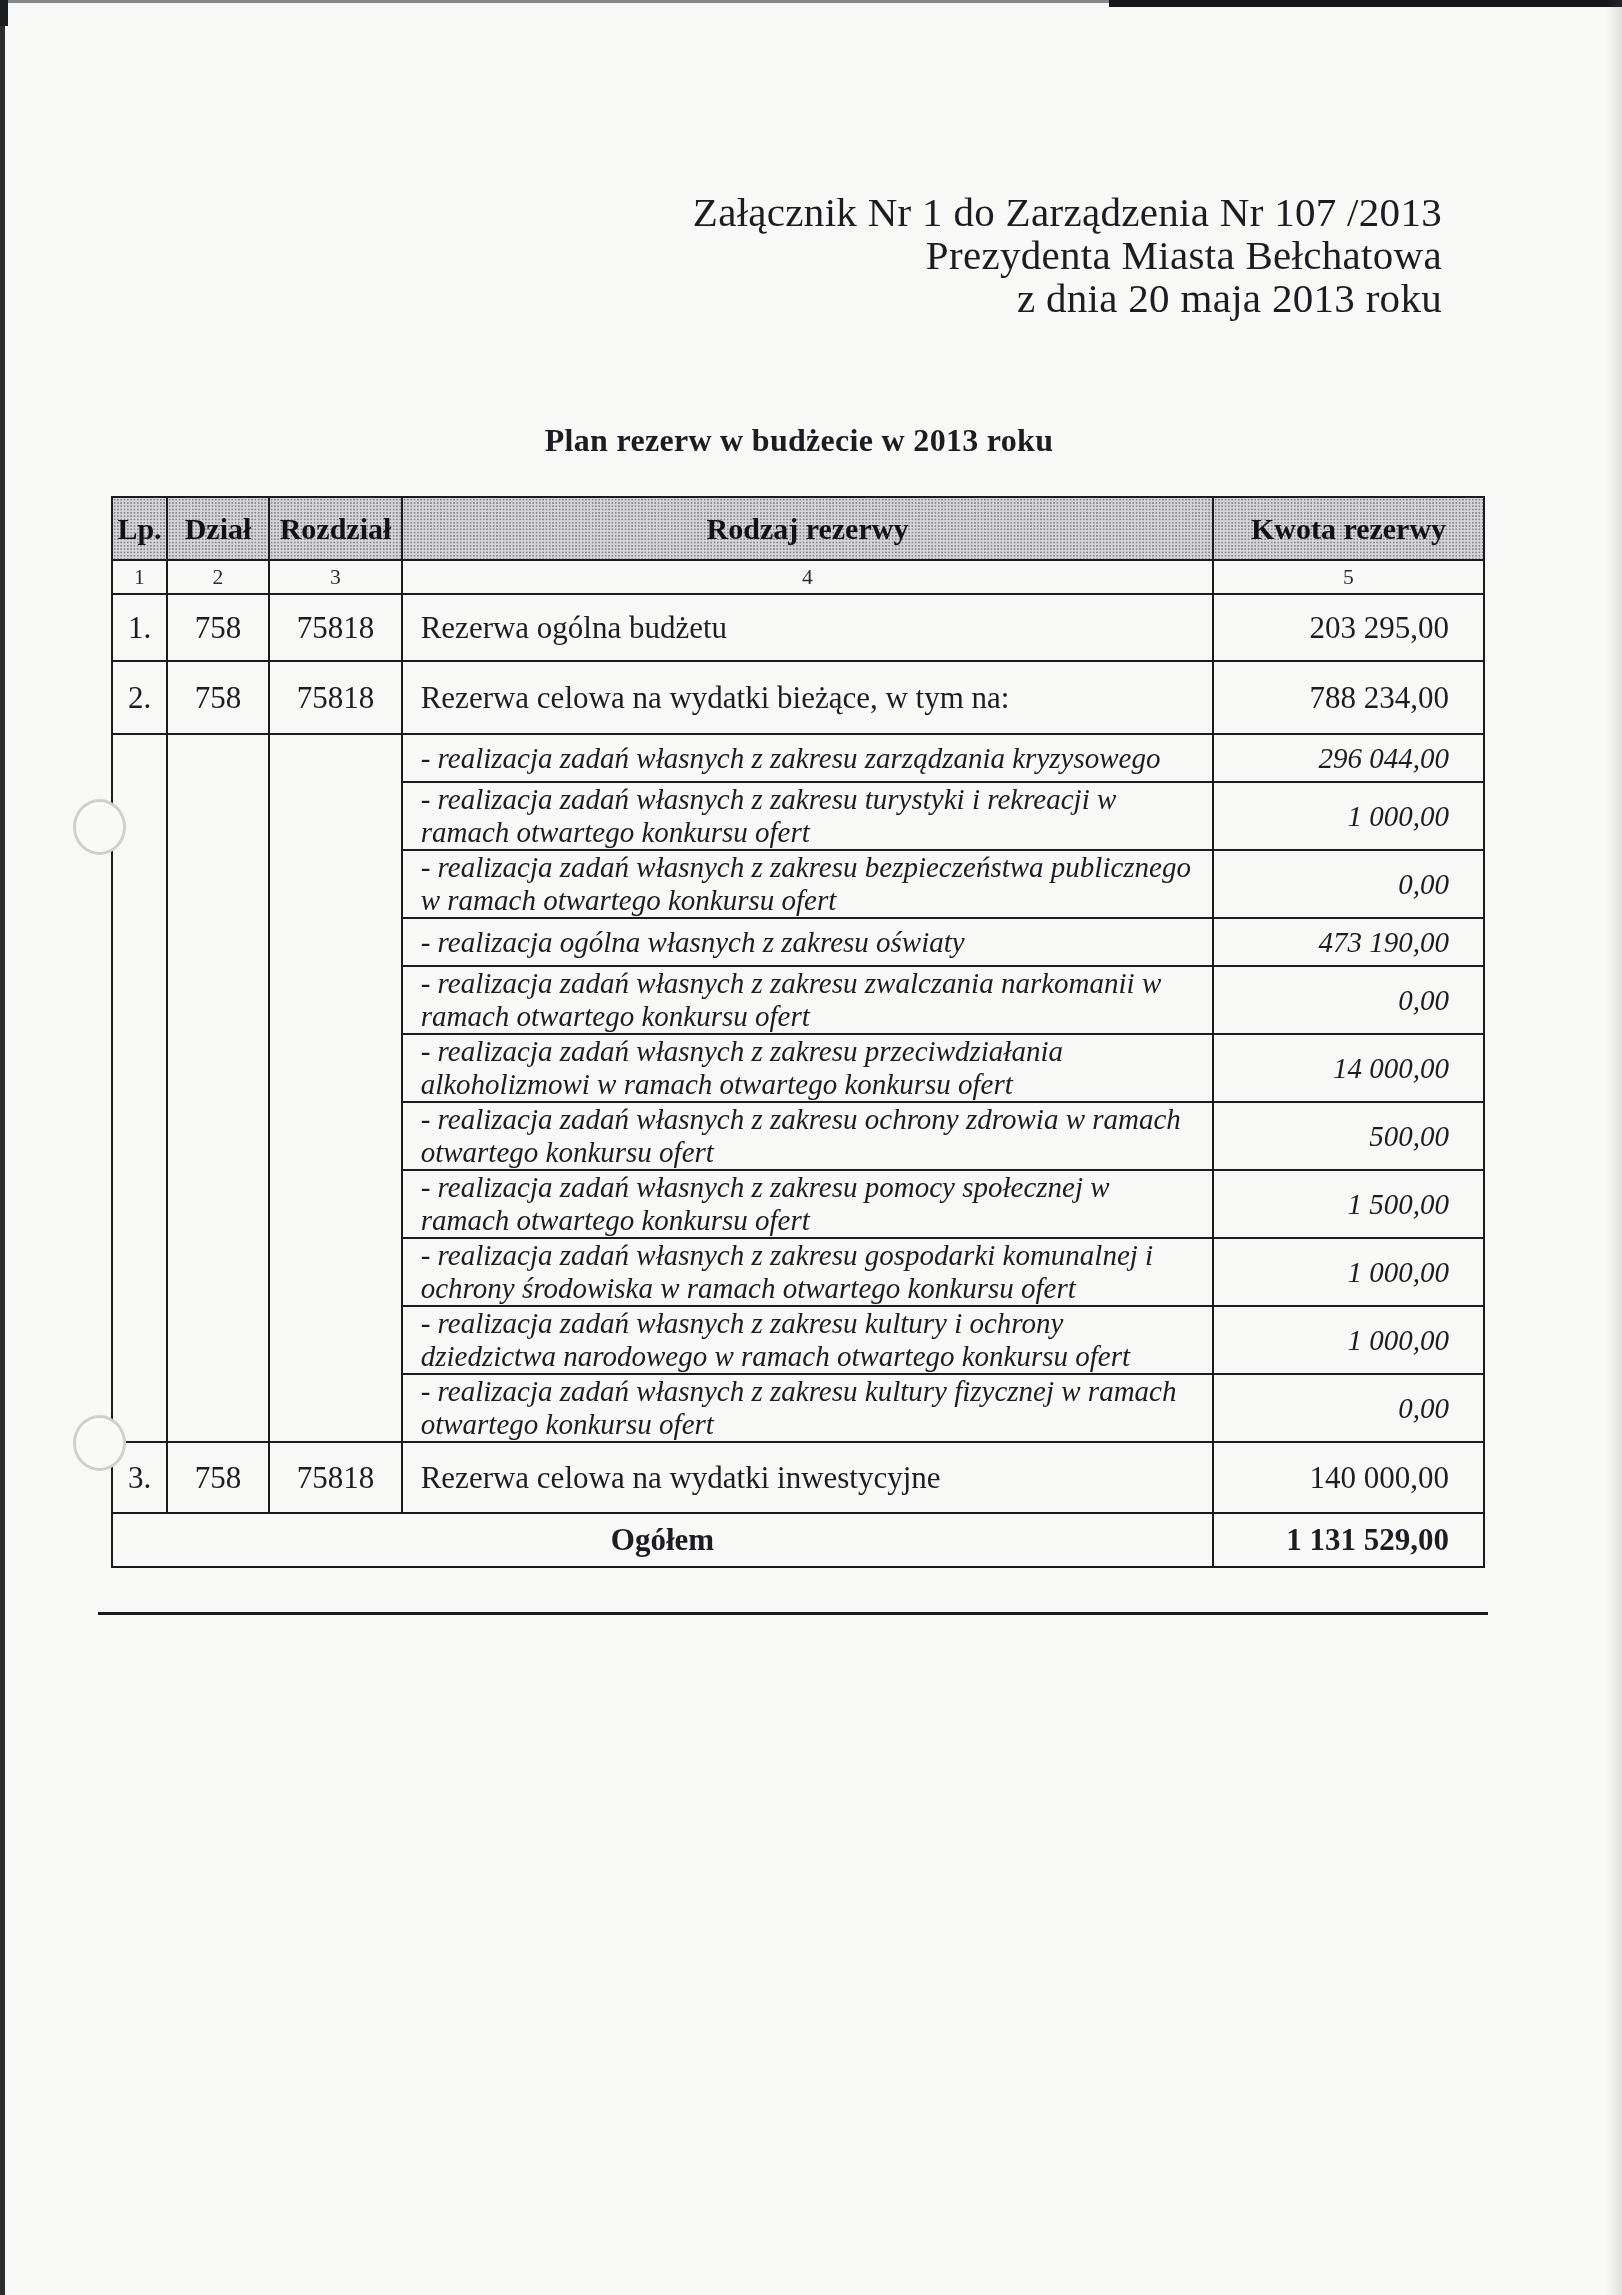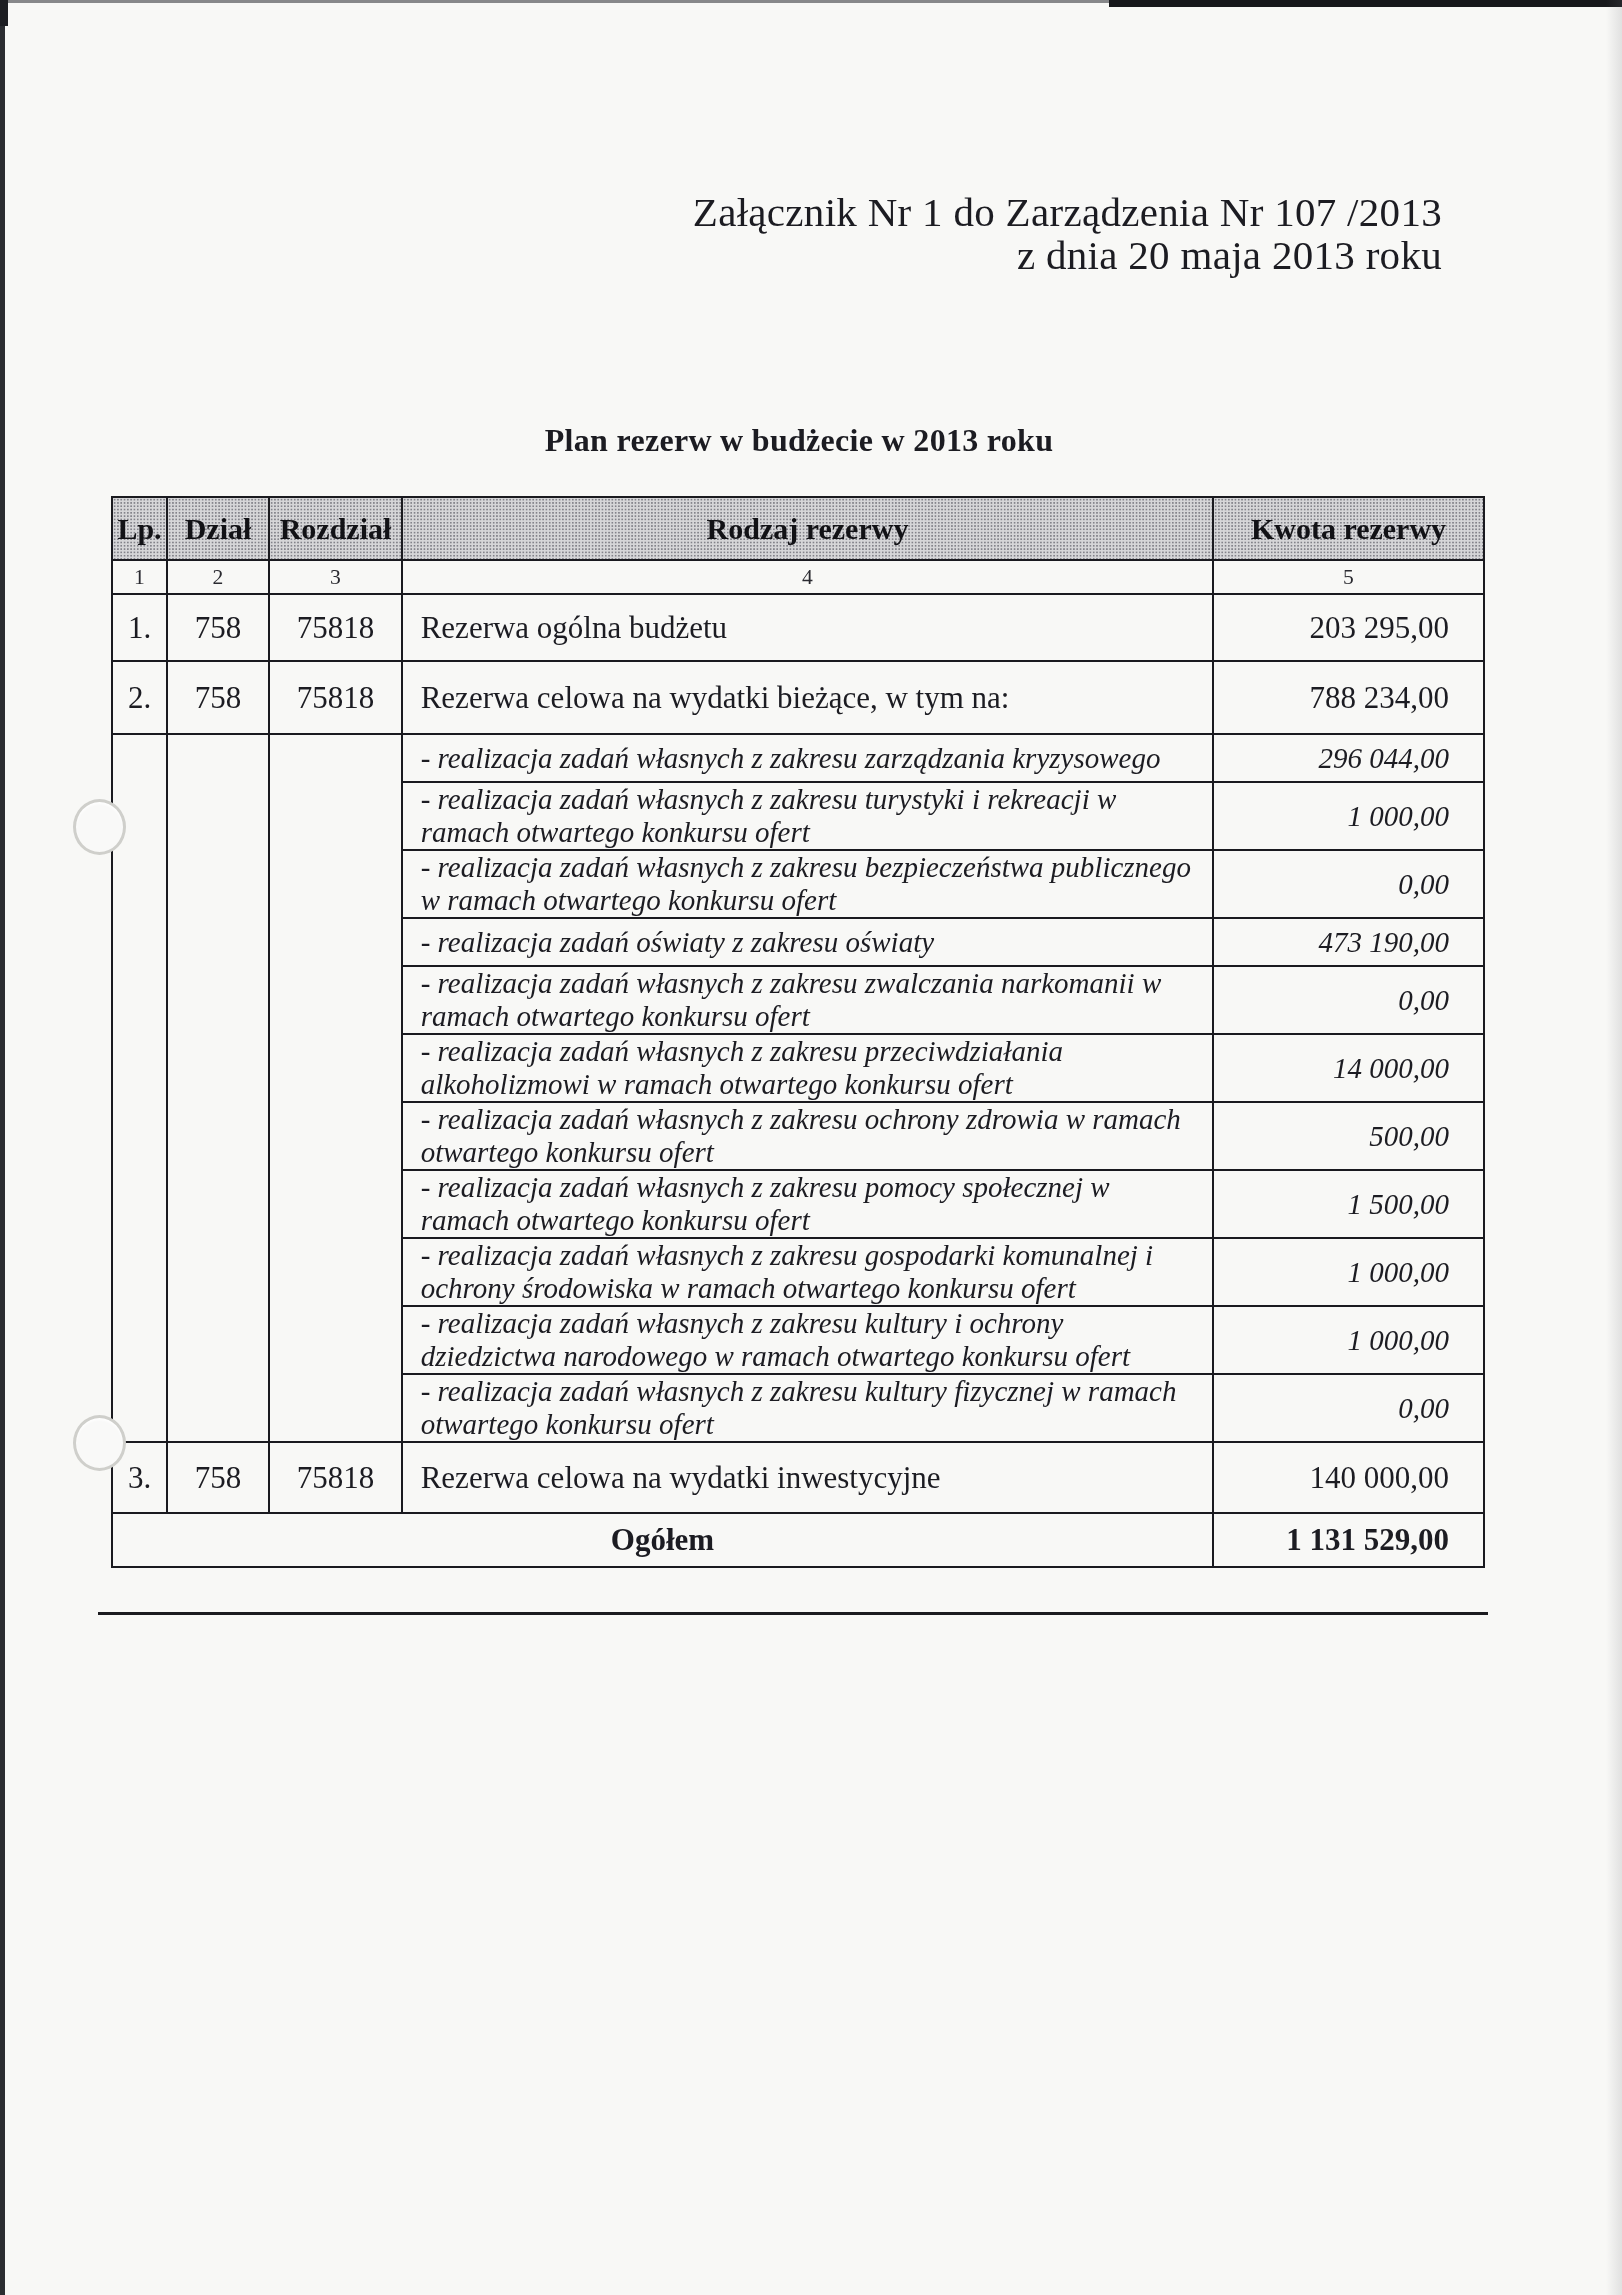--- a/index.html
+++ b/index.html
@@ -85,20 +85,21 @@
   <div class="edge-left"></div>
   <div class="edge-top"></div>
   <div class="edge-top-right"></div>
   <div class="corner-notch"></div>
   <div class="edge-right"></div>
   <div class="punch punch-1"></div>
   <div class="punch punch-2"></div>
 
   <div class="attachment">
     <div>Załącznik Nr 1 do Zarządzenia Nr 107 /2013</div>
+    <div>Prezydenta Miasta Bełchatowa</div>
     <div>z dnia 20 maja 2013 roku</div>
   </div>
 
   <div class="title">Plan rezerw w budżecie w 2013 roku</div>
 
   <table class="doc-table">
     <colgroup>
       <col style="width:55px">
         <col style="width:102px">
         <col style="width:133px">
@@ -146,21 +147,21 @@
       </tr>
       <tr class="rh-sub">
         <td class="col-rodzaj">- realizacja zadań własnych z zakresu turystyki i rekreacji w ramach otwartego konkursu ofert</td>
         <td class="col-kwota">1 000,00</td>
       </tr>
       <tr class="rh-sub">
         <td class="col-rodzaj">- realizacja zadań własnych z zakresu bezpieczeństwa publicznego w ramach otwartego konkursu ofert</td>
         <td class="col-kwota">0,00</td>
       </tr>
       <tr class="rh-sub single">
-        <td class="col-rodzaj">- realizacja zadań oświaty z zakresu oświaty</td>
+        <td class="col-rodzaj">- realizacja ogólna własnych z zakresu oświaty</td>
         <td class="col-kwota">473 190,00</td>
       </tr>
       <tr class="rh-sub">
         <td class="col-rodzaj">- realizacja zadań własnych z zakresu zwalczania narkomanii w ramach otwartego konkursu ofert</td>
         <td class="col-kwota">0,00</td>
       </tr>
       <tr class="rh-sub">
         <td class="col-rodzaj">- realizacja zadań własnych z zakresu przeciwdziałania alkoholizmowi w ramach otwartego konkursu ofert</td>
         <td class="col-kwota">14 000,00</td>
       </tr>

